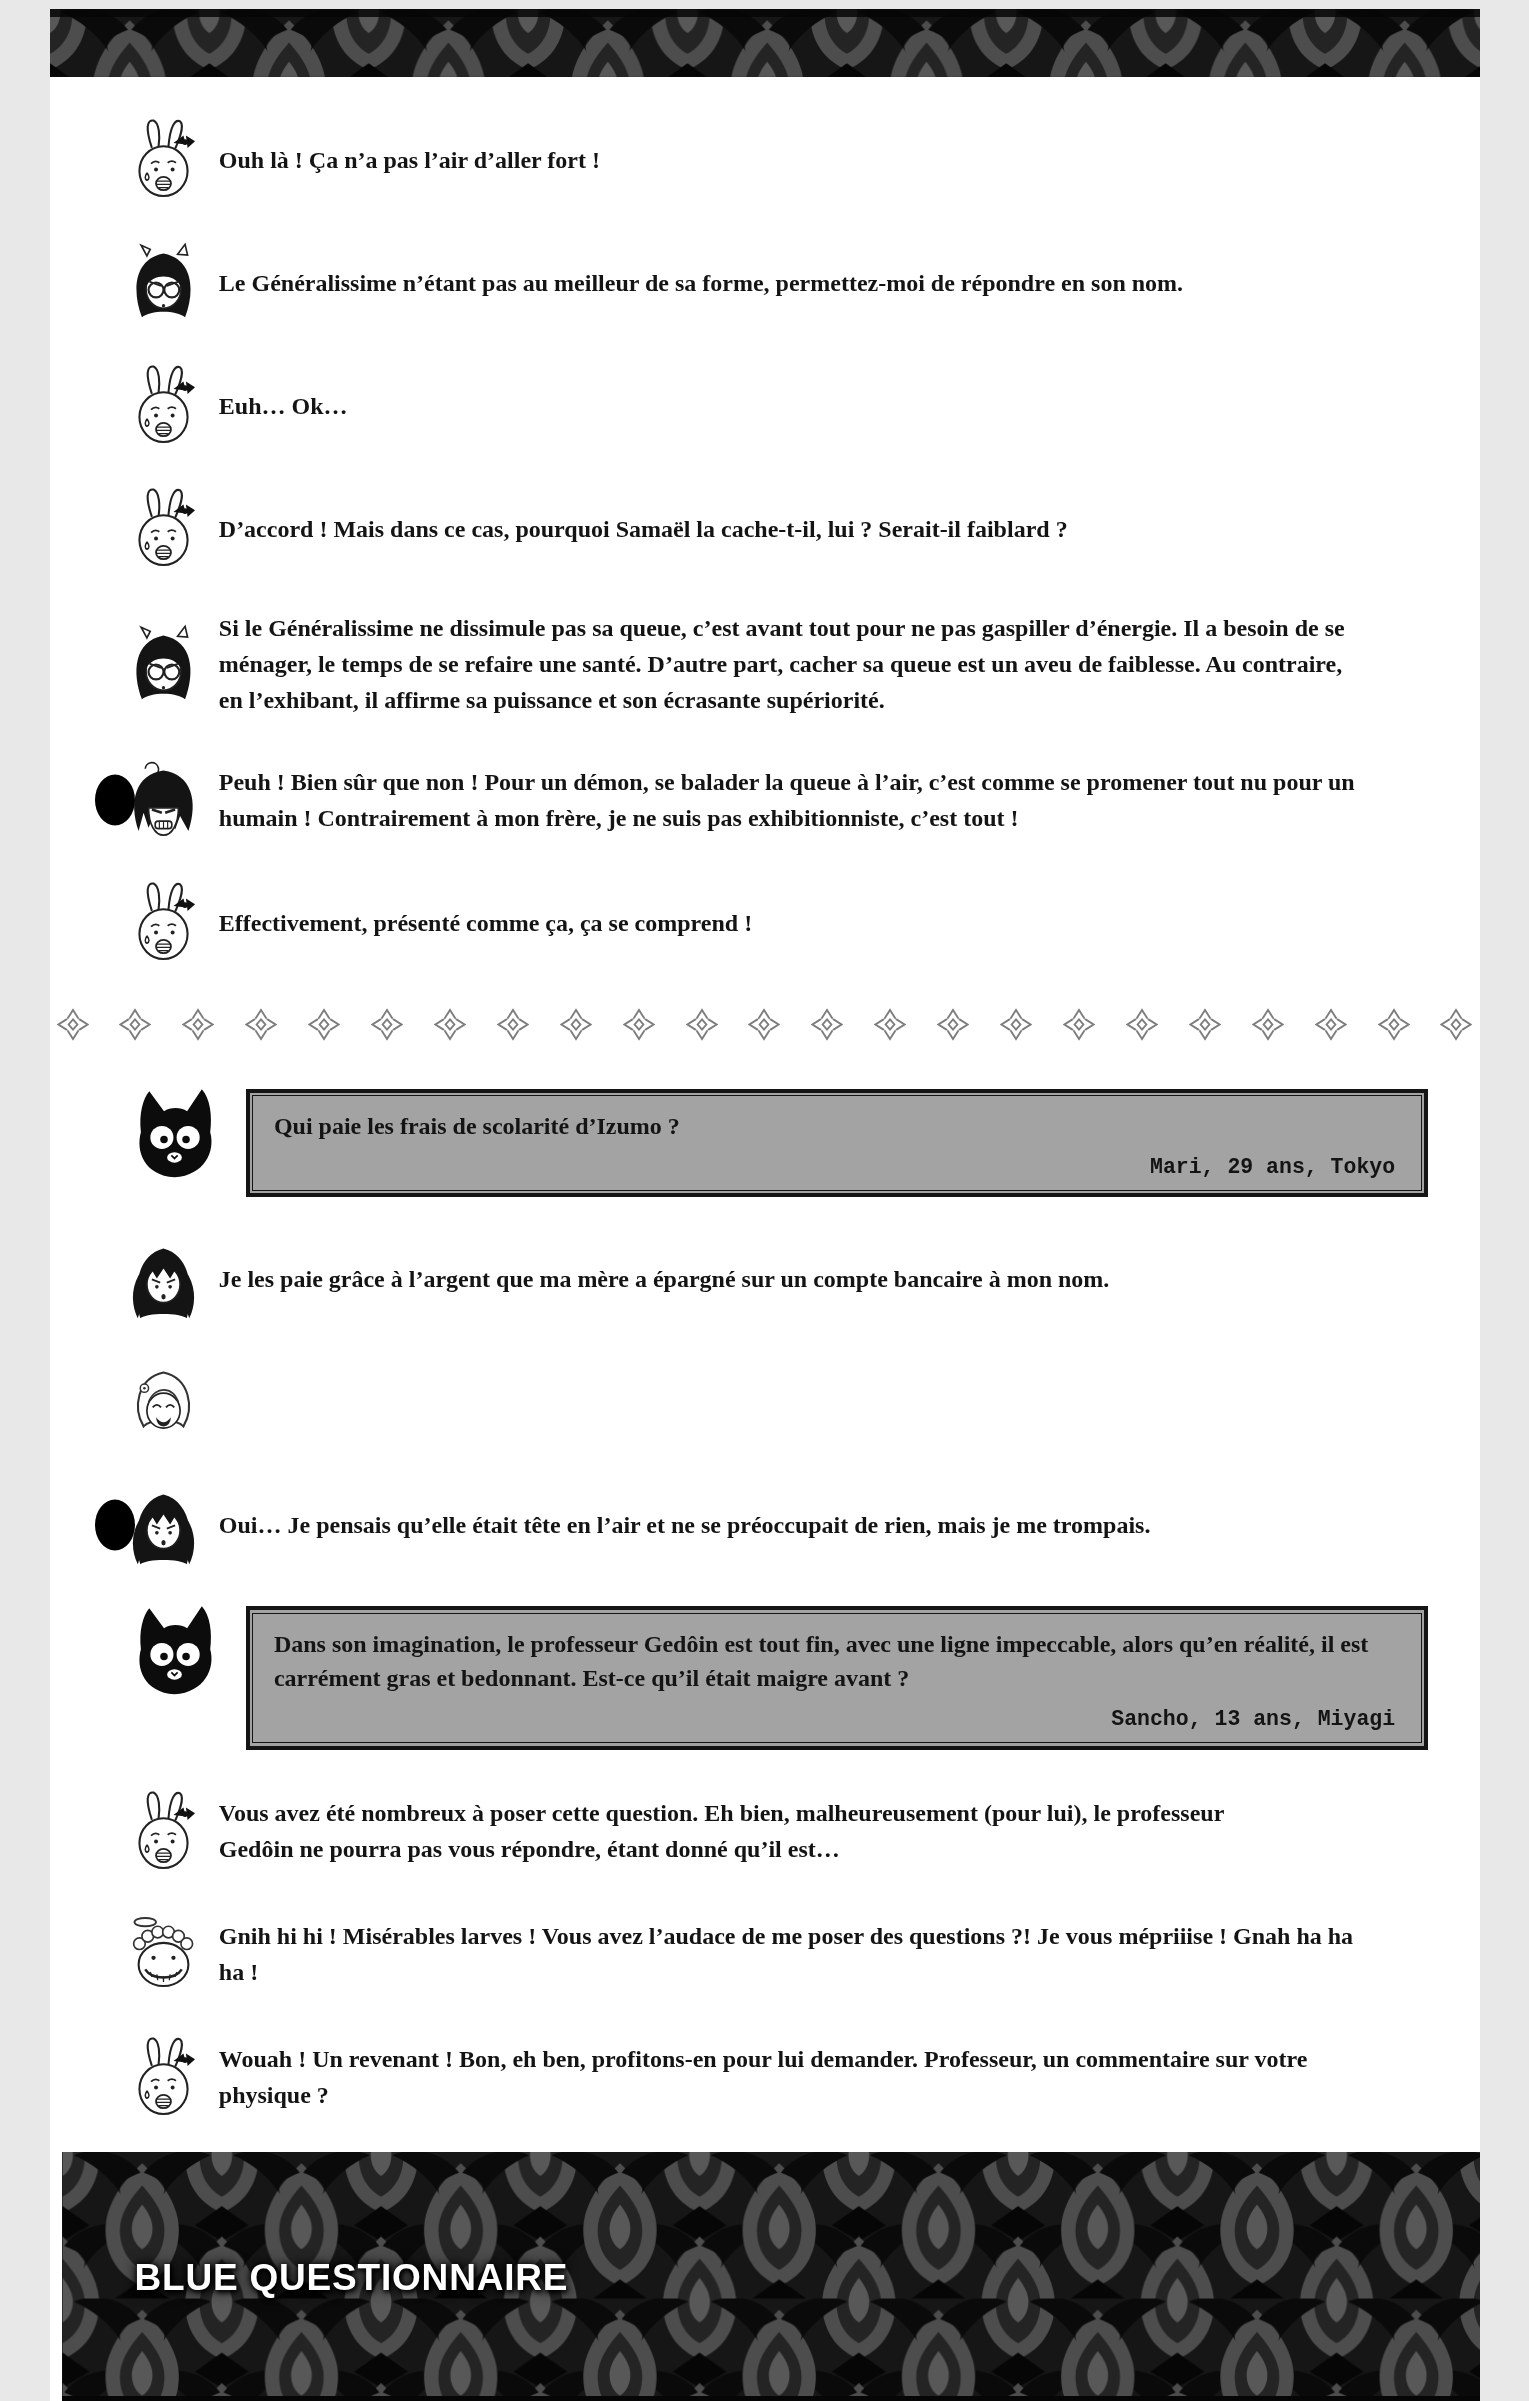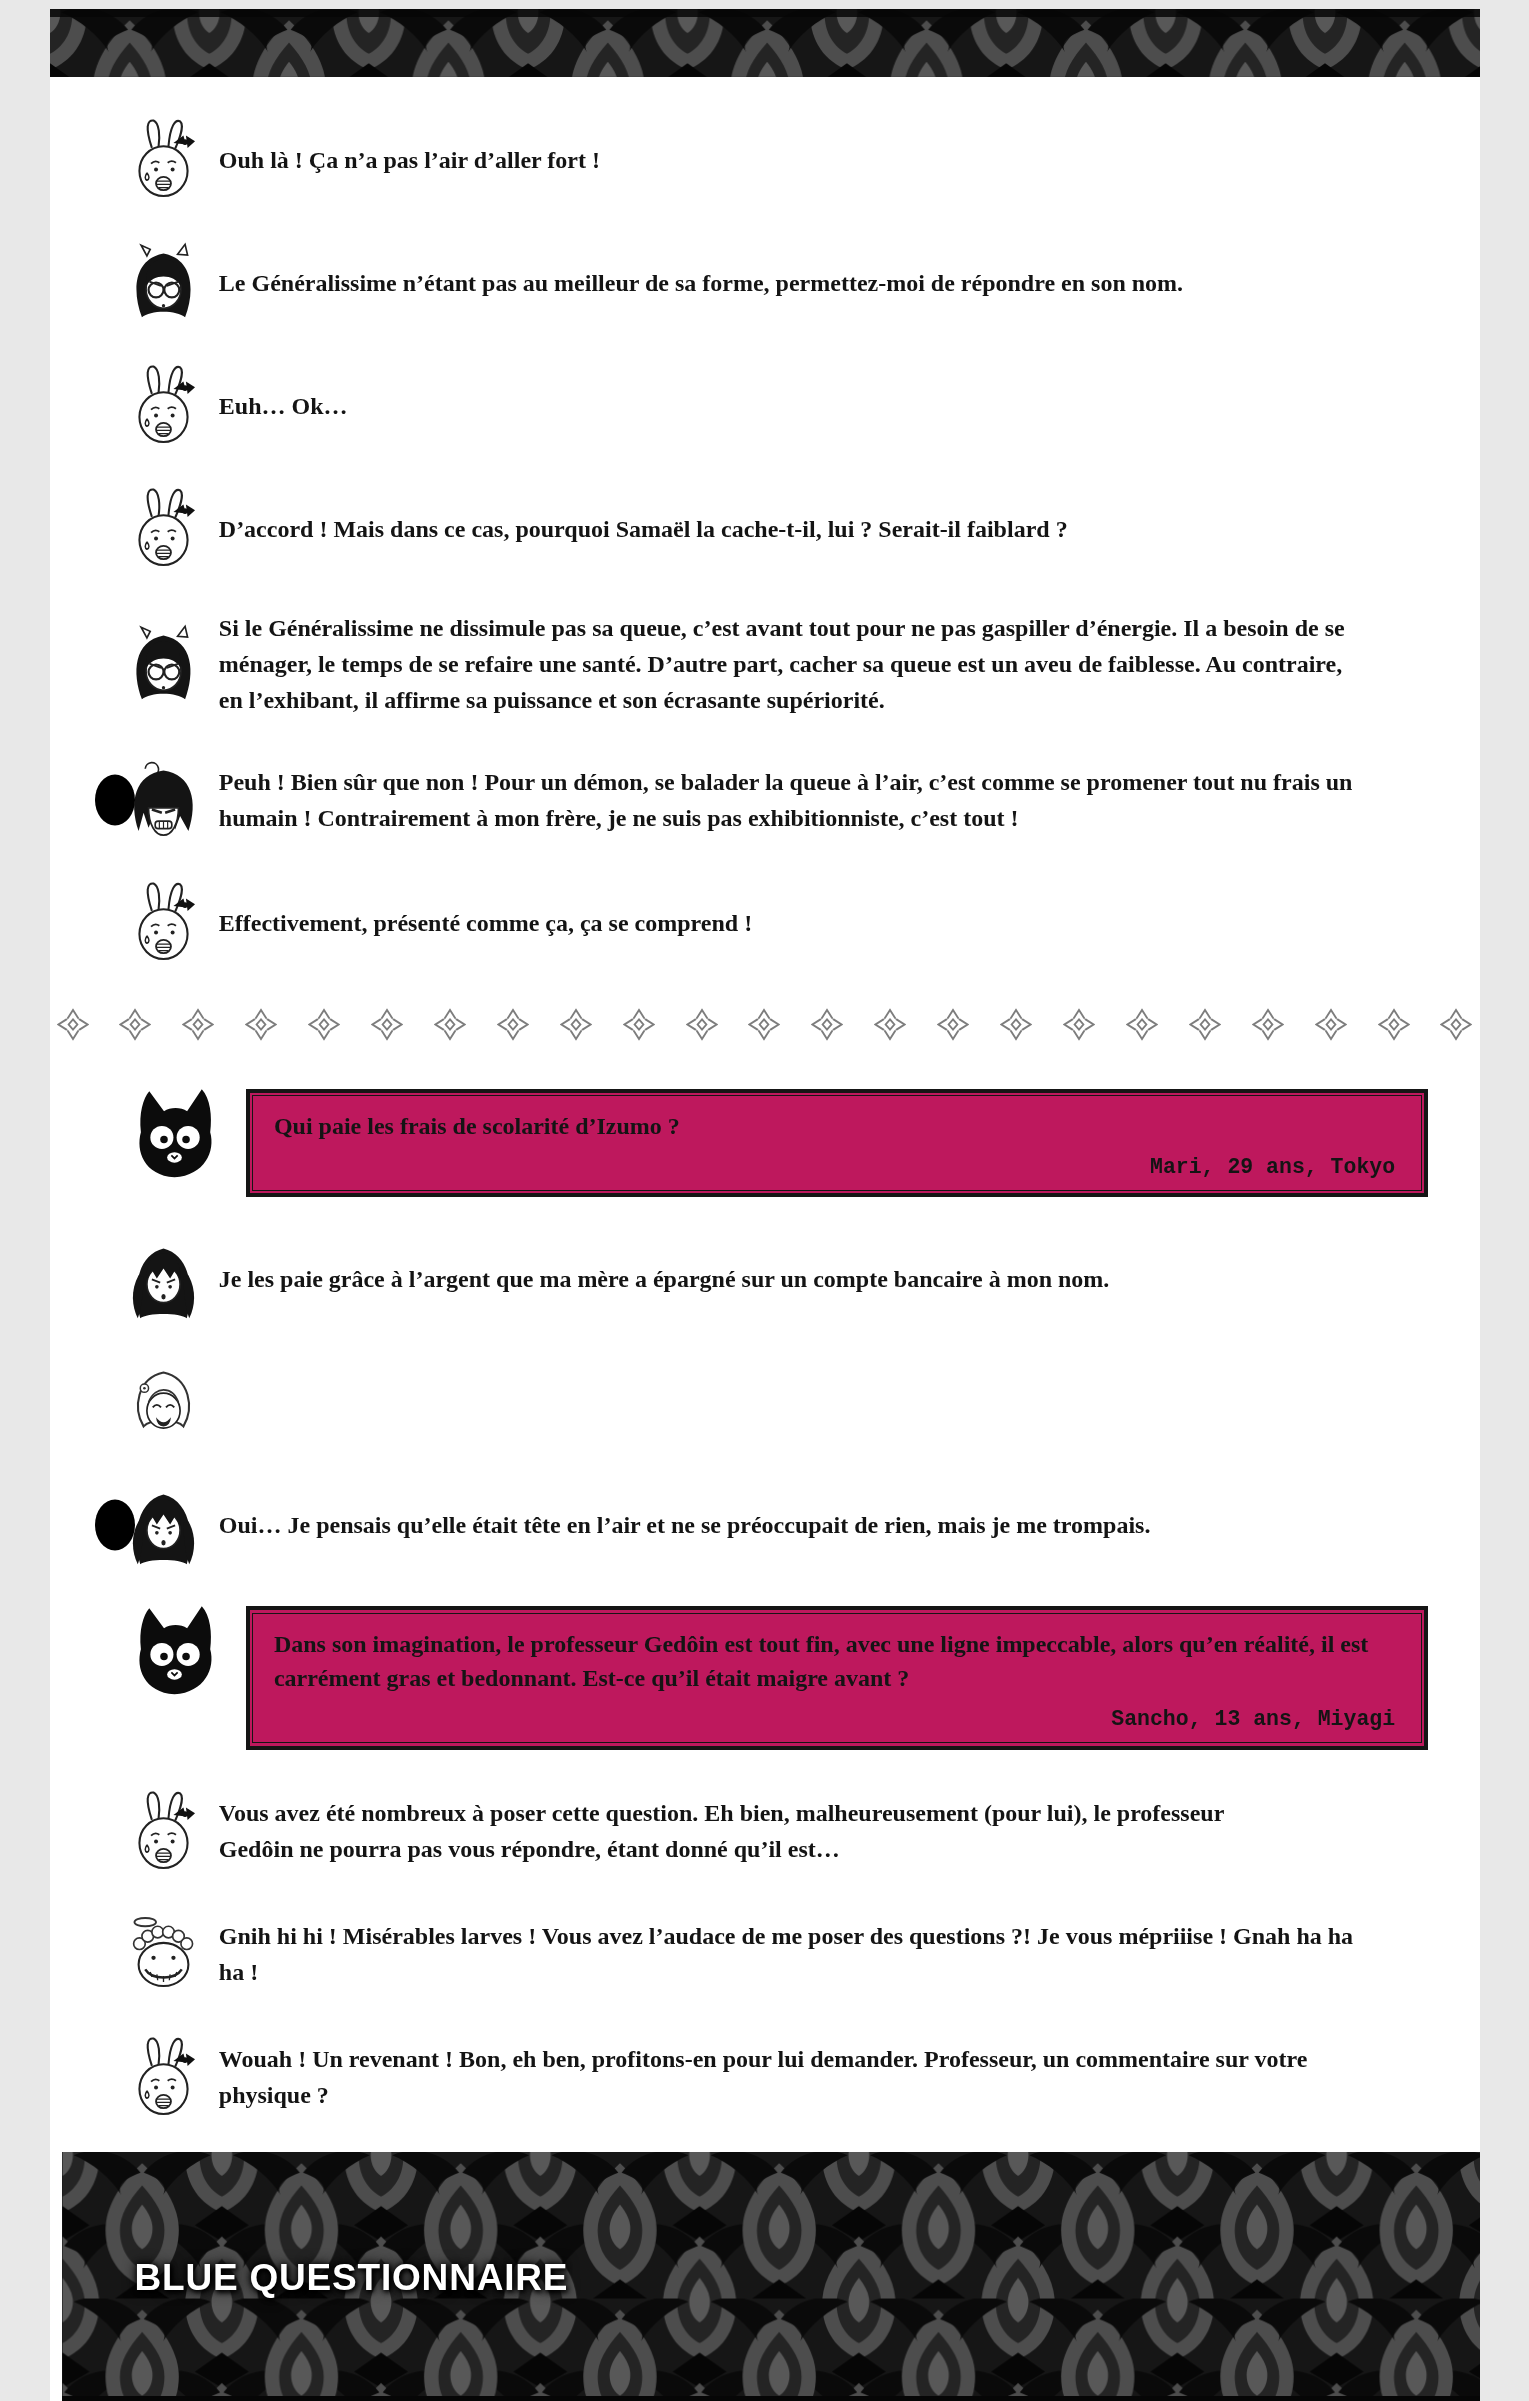--- a/index.html
+++ b/index.html
@@ -27,21 +27,21 @@
        border-radius:50%;background:#000;}
   .mw-a{max-width:1139px}.mw-b{max-width:1163px}.mw-c{max-width:1012px}
   .mw-d{max-width:1028px}.mw-e{max-width:1179px}
   
   .divider{display:flex;justify-content:space-between;align-items:center;
            margin:4.8px -41px 45px -65px;height:40px;}
   .orn{width:32px;height:35px;flex:0 0 auto;}
   
   .q-row{align-items:flex-start;}
   .q-row .avatar{margin-top:-3.2px;}
-  .qbox{flex:1;margin-left:19px;margin-right:3.2px;border:4px solid #151515;padding:2.4px;background:#be185d;}
+  .qbox{flex:1;margin-left:19px;margin-right:3.2px;border:4px solid #151515;padding:2.4px;background:#a3a3a3;}
   .qbox-in{border:1.6px solid #151515;padding:12.7px 21px 9.6px;}
   .q-text{margin:0;font-weight:700;font-size:24px;line-height:1.45;color:#141414;}
   .q-attr{margin:11px 4.8px 1.6px 0;font-weight:700;font-size:21.5px;text-align:right;color:#141414;font-family:Liberation Mono, monospace;}
   .defs{position:absolute;width:0;height:0;overflow:hidden;}
 </style>
 </head>
 <body>
 
 <svg class="defs" aria-hidden="true">
   <defs>
@@ -204,21 +204,21 @@
       <p class="speech mw-a">Si le Généralissime ne dissimule pas sa queue, c’est avant tout pour ne pas gaspiller d’énergie. Il a besoin de se ménager, le temps de se refaire une santé. D’autre part, cacher sa queue est un aveu de faiblesse. Au contraire, en l’exhibant, il affirme sa puissance et son écrasante supériorité.</p>
     </div>
 
     <div class="row">
       <span class="dot"></span>
       <div class="avatar">
           <svg viewBox="0 0 100 100">
             <use href="#av-demon"></use>
           </svg>
         </div>
-      <p class="speech mw-b">Peuh ! Bien sûr que non ! Pour un démon, se balader la queue à l’air, c’est comme se promener tout nu frais un humain ! Contrairement à mon frère, je ne suis pas exhibitionniste, c’est tout !</p>
+      <p class="speech mw-b">Peuh ! Bien sûr que non ! Pour un démon, se balader la queue à l’air, c’est comme se promener tout nu pour un humain ! Contrairement à mon frère, je ne suis pas exhibitionniste, c’est tout !</p>
     </div>
 
     <div class="row">
       <div class="avatar">
           <svg viewBox="0 0 100 100">
             <use href="#av-rabbit"></use>
           </svg>
         </div>
       <p class="speech">Effectivement, présenté comme ça, ça se comprend !</p>
     </div>

